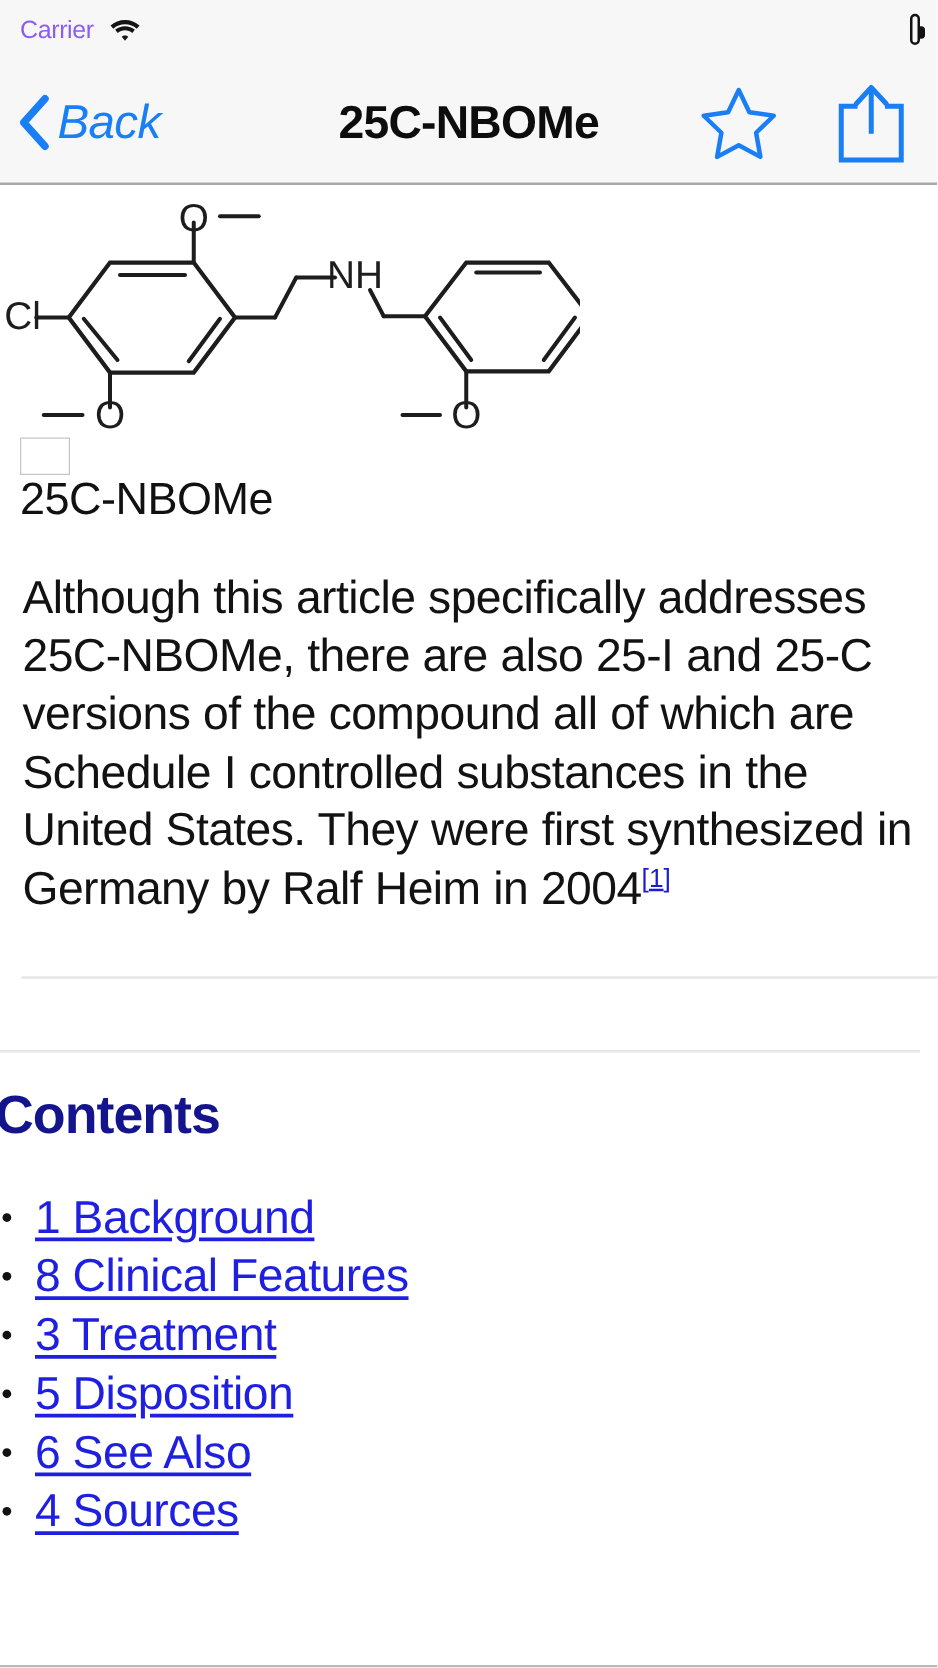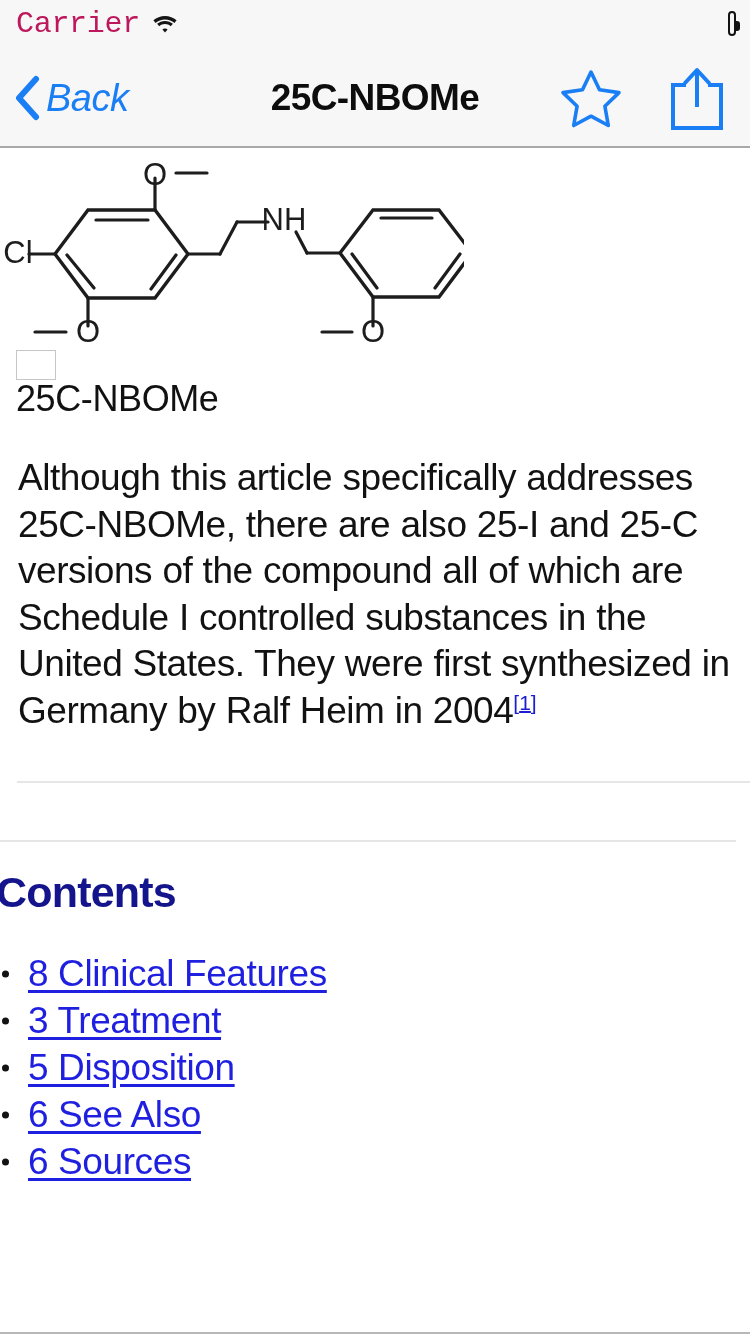--- a/index.html
+++ b/index.html
@@ -23,22 +23,22 @@
     position:absolute; top:0; left:0;
     width:750px; height:48px;
     background:#f7f7f7;
     display:flex; align-items:center;
   }
   #status-left {
     position:absolute; left:16px; top:0; height:48px;
     display:flex; align-items:center; gap:10px;
   }
   #carrier-label {
-    font-size:30px; color:#be185d; letter-spacing:-0.3px;
-    font-family:Liberation Mono, monospace;
+    font-size:20px; color:#8b5cf6; letter-spacing:-0.3px;
+    font-family:Liberation Sans, sans-serif;
   }
   #wifi-icon { display:block; width:30px; height:24px; }
   #status-time {
     position:absolute; left:0; right:0; top:0; height:48px;
     display:flex; align-items:center; justify-content:center;
     font-size:29px; font-weight:bold; color:#0d0d0d; letter-spacing:-0.2px;margin-top:36px;
   }
   #status-right {
     position:absolute; right:14px; top:0; height:48px;
     display:flex; align-items:center;
@@ -300,30 +300,33 @@
       <span>Although this article specifically addresses 25C-NBOMe, there are also 25-I and 25-C versions of the compound all of which are Schedule I controlled substances in the United States. They were first synthesized in Germany by Ralf Heim in 2004</span><a id="citation-link"><span>[</span><span class="cite-num">1</span><span>]</span></a>
     </p>
 
     <hr class="hr-rule" id="hr-top">
     <hr class="hr-rule" id="hr-bottom">
 
     <h2 id="contents-heading">Contents</h2>
 
     <ul id="toc-list">
       <li>
+        <a class="toc-link">1 Background</a>
+      </li>
+      <li>
         <a class="toc-link">8 Clinical Features</a>
       </li>
       <li>
         <a class="toc-link">3 Treatment</a>
       </li>
       <li>
         <a class="toc-link">5 Disposition</a>
       </li>
       <li>
         <a class="toc-link">6 See Also</a>
       </li>
       <li>
-        <a class="toc-link">6 Sources</a>
+        <a class="toc-link">4 Sources</a>
       </li>
     </ul>
 
   </div>
 </div>
 
 </body></html>

